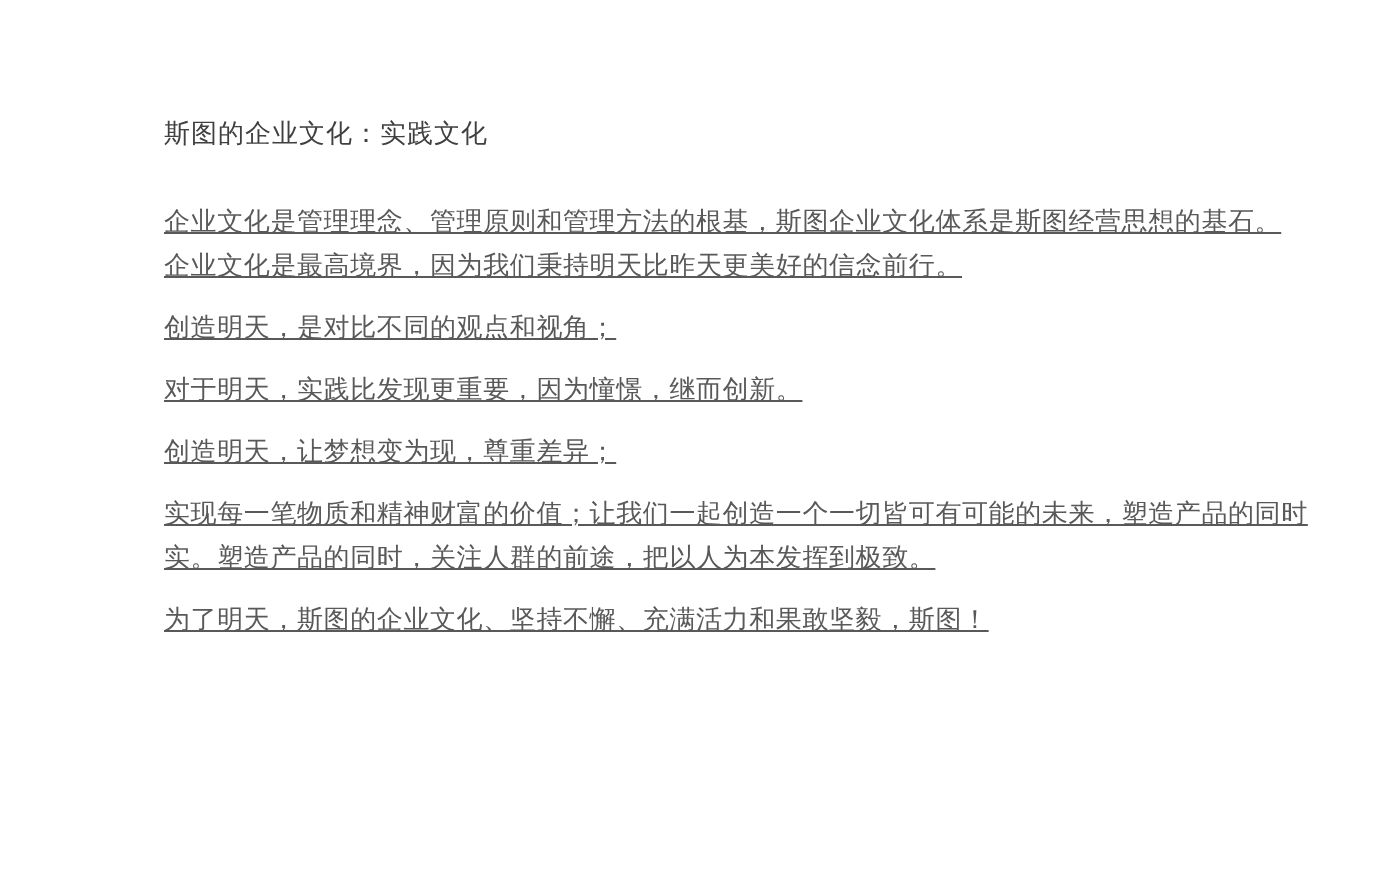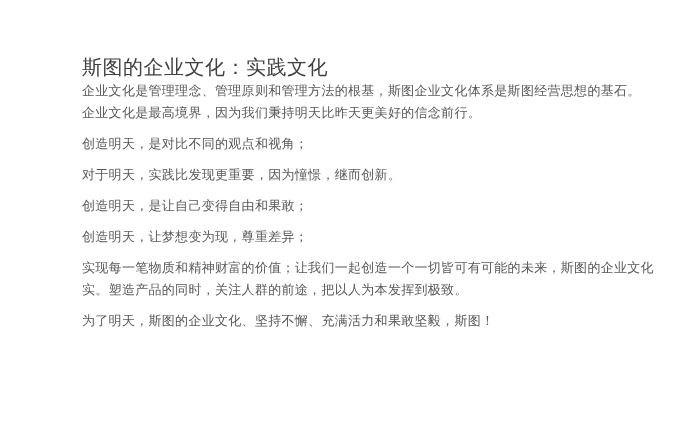--- a/index.html
+++ b/index.html
@@ -12,37 +12,38 @@
     height: 444px;
     overflow: hidden;
     font-family: "Liberation Sans", sans-serif;
   }
   .doc {
     box-sizing: border-box;
     padding: 54px 70px 0 82px;
     width: 700px;
   }
   .doc-title {
-    margin: 0 0 0 0;
-    font-size: 20px;
+    margin: 0 0 20px 0;
+    font-size: 13px;
     line-height: 26px;
     font-weight: 400;
     color: #404040;
     letter-spacing: 0.5px;
   }
   .doc-paragraph {
     margin: 0 0 9px 0;
     font-size: 13px;
     line-height: 22px;
     font-weight: 400;
     color: #595959;
     letter-spacing: 0.3px;
   }
   .doc-line {
     white-space: nowrap;
+    text-decoration: underline;
   }
 </style>
 </head>
 <body>
 
 <div class="doc">
 
   <h1 class="doc-title">斯图的企业文化：实践文化</h1>
 
   <p class="doc-paragraph">
@@ -52,30 +53,27 @@
 
   <p class="doc-paragraph">
     <span class="doc-line">创造明天，是对比不同的观点和视角；</span>
   </p>
 
   <p class="doc-paragraph">
     <span class="doc-line">对于明天，实践比发现更重要，因为憧憬，继而创新。</span>
   </p>
 
 
-  <p class="doc-paragraph">
-    <span class="doc-line">创造明天，是让自己变得自由和果敢；</span>
-  </p>
 
   <p class="doc-paragraph">
     <span class="doc-line">创造明天，让梦想变为现，尊重差异；</span>
   </p>
 
   <p class="doc-paragraph">
-    <span class="doc-line">实现每一笔物质和精神财富的价值；让我们一起创造一个一切皆可有可能的未来，斯图的企业文化</span><br>
+    <span class="doc-line">实现每一笔物质和精神财富的价值；让我们一起创造一个一切皆可有可能的未来，塑造产品的同时</span><br>
     <span class="doc-line">实。塑造产品的同时，关注人群的前途，把以人为本发挥到极致。</span>
   </p>
 
   <p class="doc-paragraph">
     <span class="doc-line">为了明天，斯图的企业文化、坚持不懈、充满活力和果敢坚毅，斯图！</span>
   </p>
 
 </div>
 
 </body></html>

